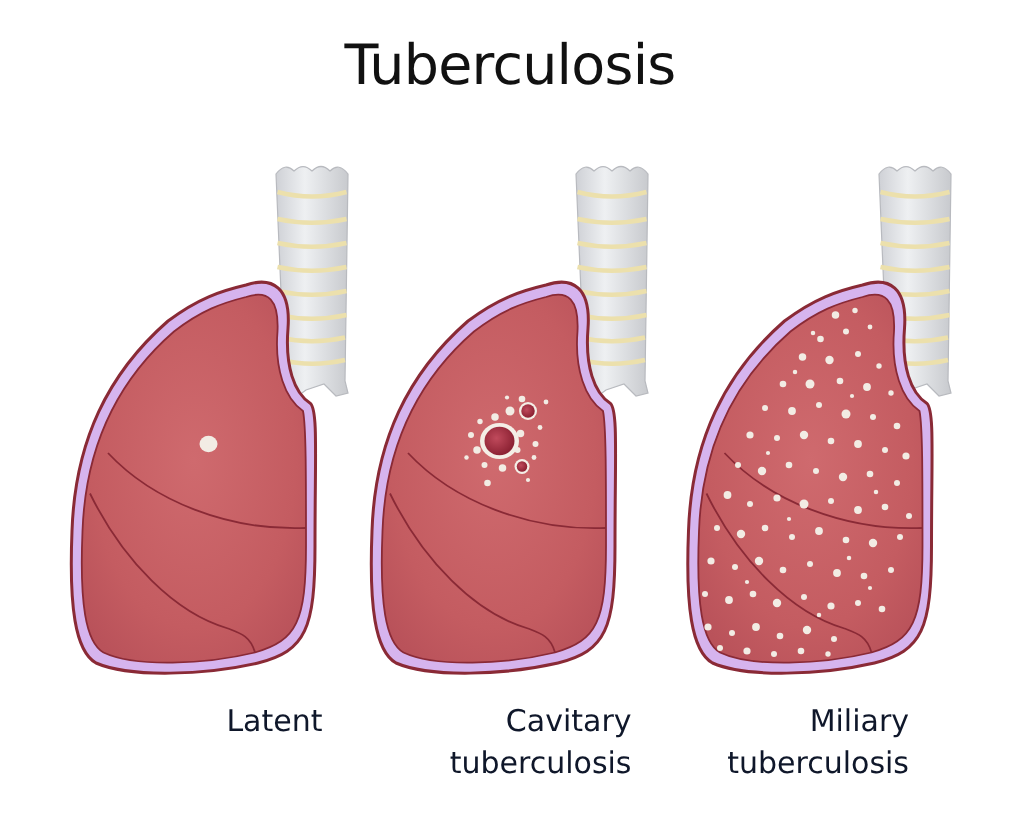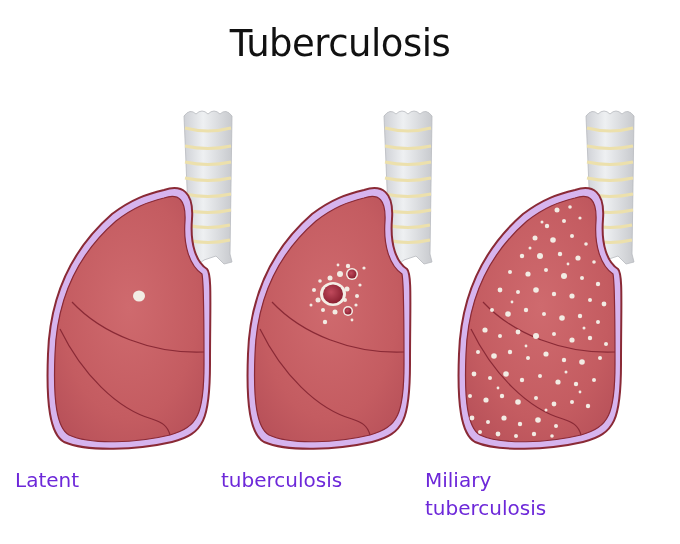--- a/index.html
+++ b/index.html
@@ -1,19 +1,19 @@
 <!DOCTYPE html>
 <html><head>
   <meta charset="utf-8">
   <style>
     html, body { margin: 0; padding: 0; background: #ffffff; }
     body { width: 680px; height: 544px; position: relative; overflow: hidden; font-family: "DejaVu Sans", sans-serif; }
     .title { position: absolute; top: 22px; left: 0; width: 680px; text-align: center; font-size: 37px; color: #111; letter-spacing: -0.5px; }
     svg.stage { position: absolute; left: 0; top: 0; }
-    .label { position: absolute; width: 200px; text-align: left; font-size: 20px; line-height: 28px; color: #6d28d9; }
+    .label { position: absolute; width: 200px; text-align: right; font-size: 20px; line-height: 28px; color: #0f172a; }
   </style>
 </head>
 <body>
 
 <div class="title">Tuberculosis</div>
 
 <svg class="stage" width="680" height="544" viewBox="0 0 680 544" xmlns="http://www.w3.org/2000/svg">
   <defs>
     <radialGradient id="lungGrad" cx="50%" cy="45%" r="65%">
       <stop offset="0%" stop-color="#cf6a6e"></stop>
@@ -185,18 +185,19 @@
         <circle cx="546" cy="410" r="1.5"></circle>
         <circle cx="580" cy="392" r="1.4"></circle>
     </g>
   </g>
 </svg>
 
 <div class="label" style="left:15px; top:466px;">
   <div>Latent</div>
 </div>
 <div class="label" style="left:221px; top:466px;">
+  <div>Cavitary</div>
   <div>tuberculosis</div>
 </div>
-<div class="label" style="left:425px; top:466px;">
+<div class="label" style="left:406px; top:466px;">
   <div>Miliary</div>
   <div>tuberculosis</div>
 </div>
 
 </body></html>

